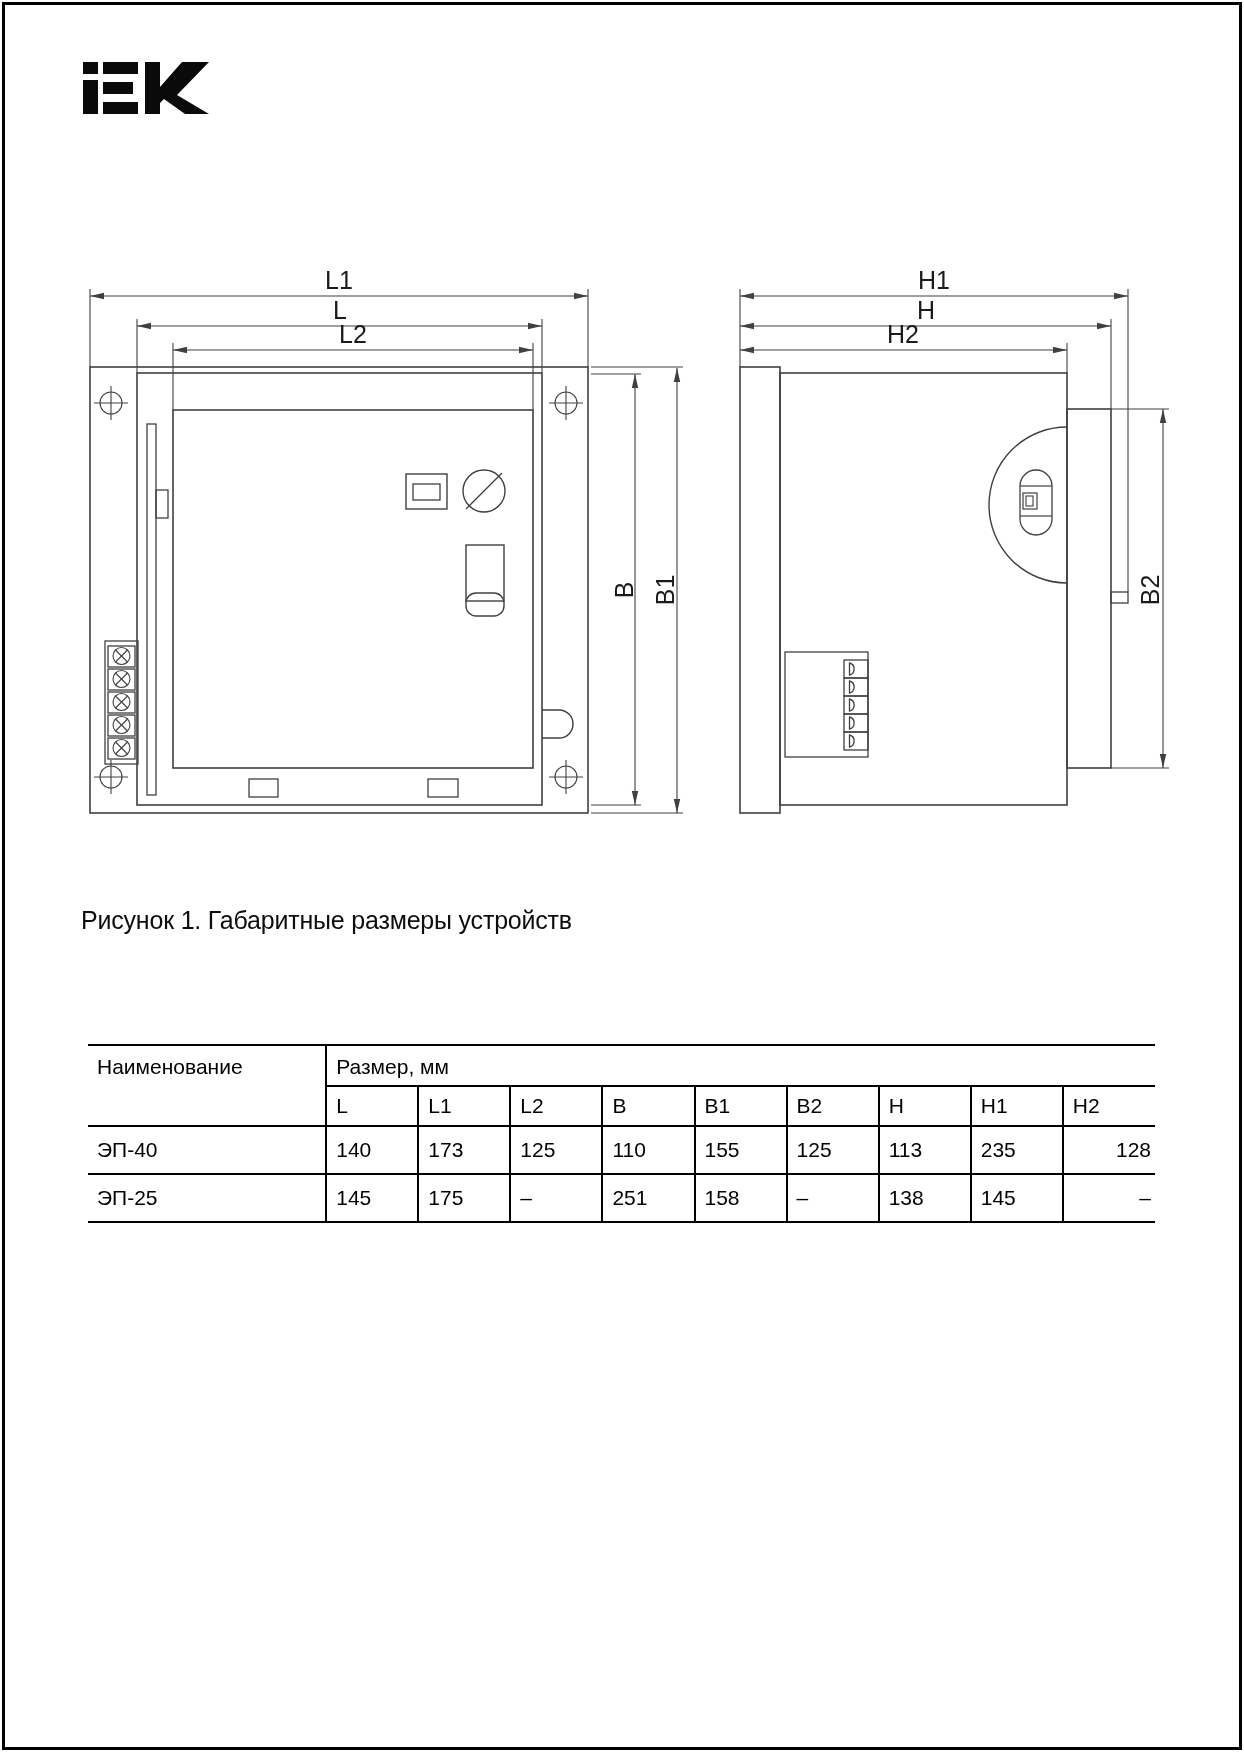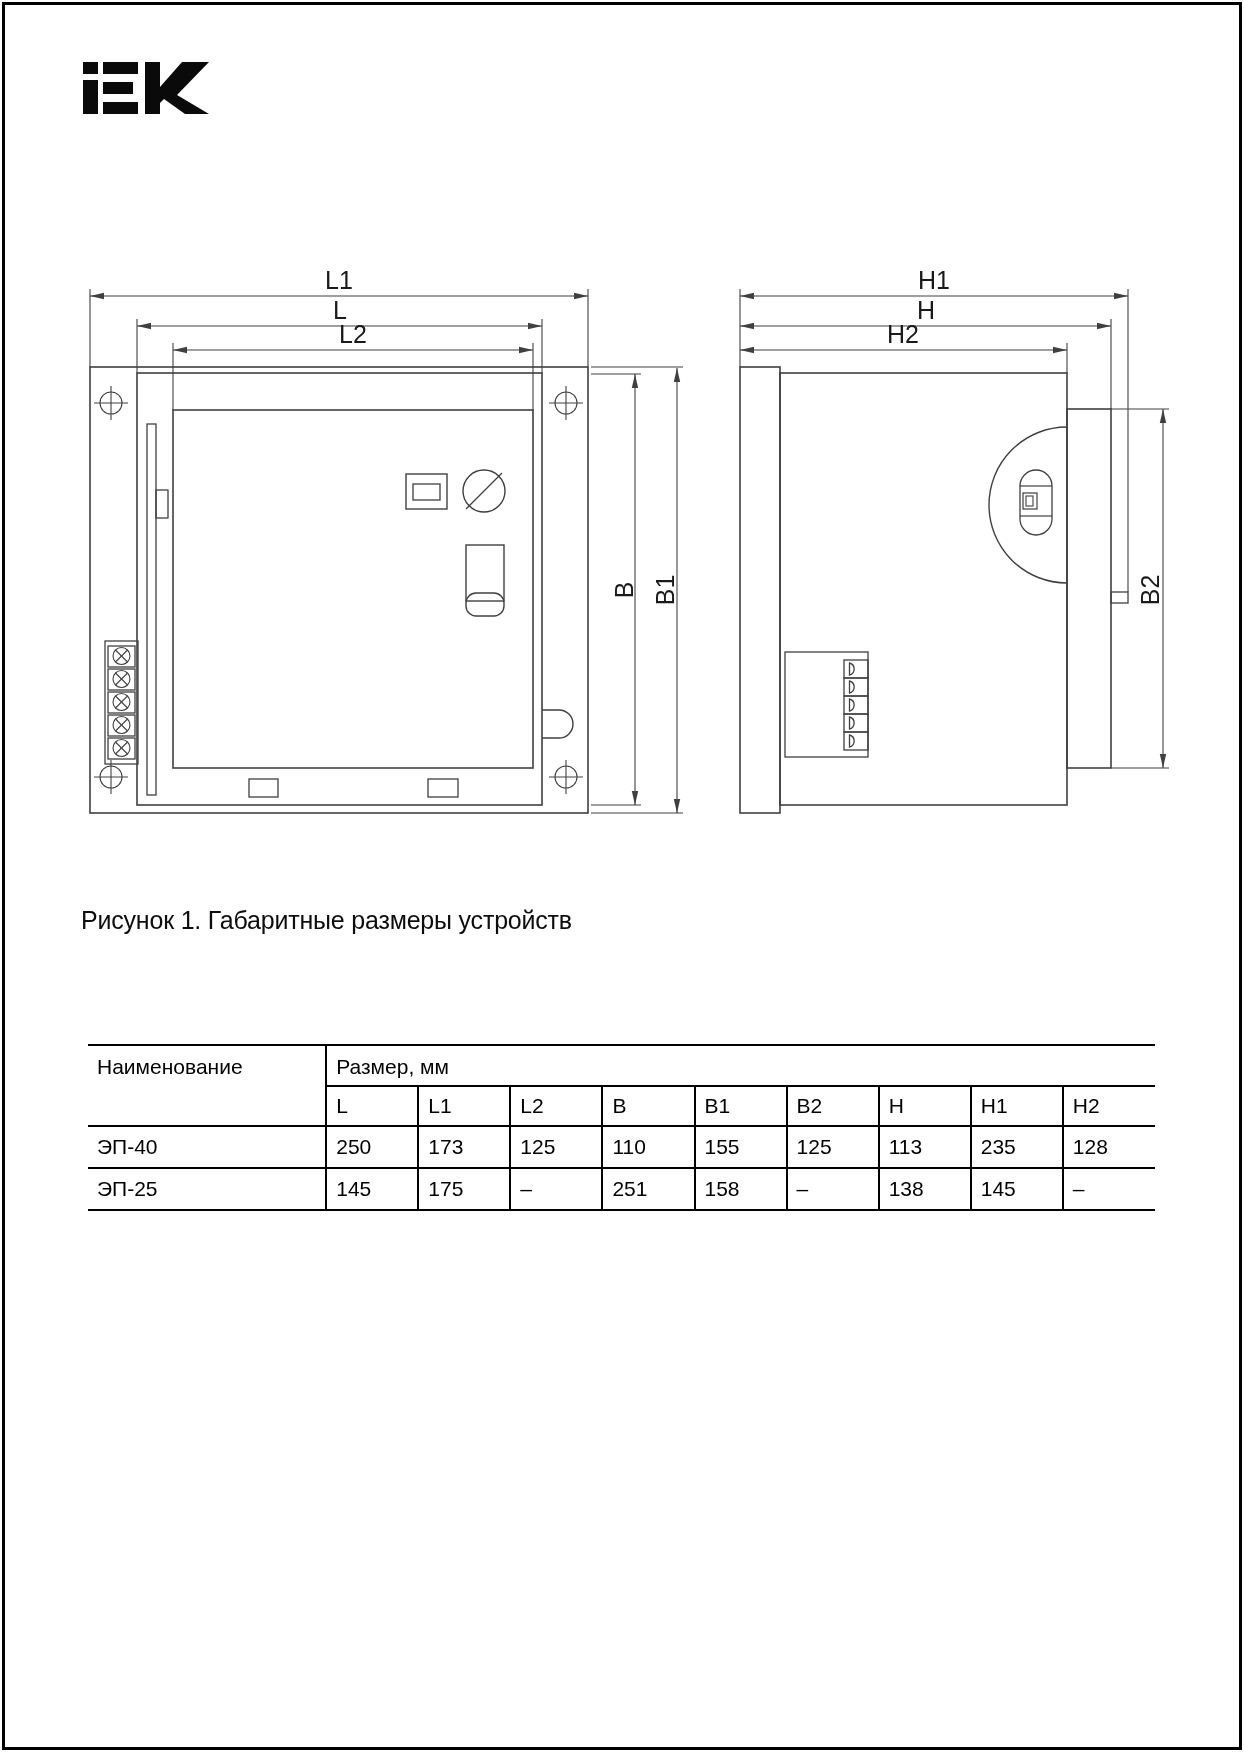--- a/index.html
+++ b/index.html
@@ -7,29 +7,29 @@
   .frame{position:absolute;left:2px;top:2px;right:2px;bottom:2px;border:3px solid #000;pointer-events:none;}
   svg.sheet{position:absolute;left:0;top:0;width:1244px;height:1752px;}
   .caption{position:absolute;left:81px;top:903px;font-size:25px;line-height:34px;color:#0d0d0d;letter-spacing:-0.2px;}
   .tbl-wrap{position:absolute;left:88px;top:1044px;}
   table{border-collapse:collapse;table-layout:fixed;width:1067px;font-size:21px;color:#000;}
   th,td{font-weight:normal;text-align:left;padding:0 4px 0 9px;border:0;white-space:nowrap;overflow:hidden;}
   col.c-name{width:238px;}
   col.c-dim{width:92px;}
   tr.r-h1{height:41px;}
   tr.r-h2{height:40px;}
-  tr.r-d{height:42px;}
+  tr.r-d{height:48px;}
   tr.r-h1 th{border-top:2px solid #000;}
   th.name-h{border-right:2px solid #000;border-bottom:2px solid #000;vertical-align:top;padding-top:9px;}
   th.group-h{border-bottom:2px solid #000;vertical-align:top;padding-top:9px;margin-top:16px;}
   th.sub{border-right:2px solid #000;border-bottom:2px solid #000;vertical-align:middle;}
   th.sub:last-child{border-right:0;}
   td.name{border-right:2px solid #000;}
   tr.r-d td{border-bottom:2px solid #000;border-right:2px solid #000;vertical-align:middle;}
-  tr.r-d td:last-child{border-right:0;}
+  tr.r-d td:last-child{border-right:0;text-align:right;}
   text.dim{font-family:"Liberation Sans",sans-serif;font-size:25px;fill:#1a1a1a;}
 </style>
 </head>
 <body>
 
 <div class="frame"></div>
 
 <svg class="sheet" viewBox="0 0 1244 1752">
   <defs>
     <marker id="da" markerUnits="userSpaceOnUse" markerWidth="16" markerHeight="10" viewBox="0 0 16 10" refX="15" refY="5" orient="auto-start-reverse">
@@ -208,21 +208,21 @@
       <th class="sub">L2</th>
       <th class="sub">B</th>
       <th class="sub">B1</th>
       <th class="sub">B2</th>
       <th class="sub">H</th>
       <th class="sub">H1</th>
       <th class="sub">H2</th>
     </tr>
     <tr class="r-d">
       <td class="name">ЭП-40</td>
-      <td>250</td>
+      <td>140</td>
       <td>173</td>
       <td>125</td>
       <td>110</td>
       <td>155</td>
       <td>125</td>
       <td>113</td>
       <td>235</td>
       <td>128</td>
     </tr>
     <tr class="r-d">

